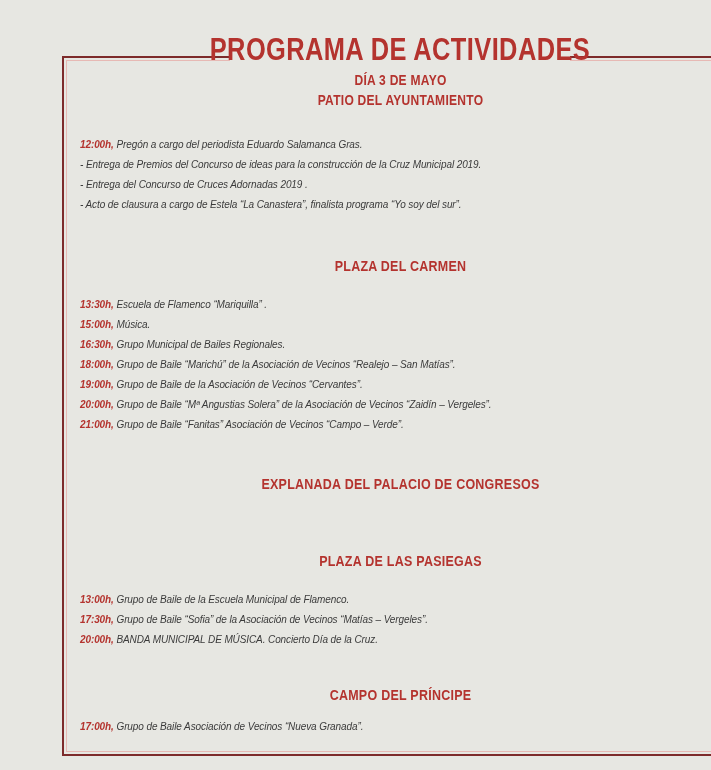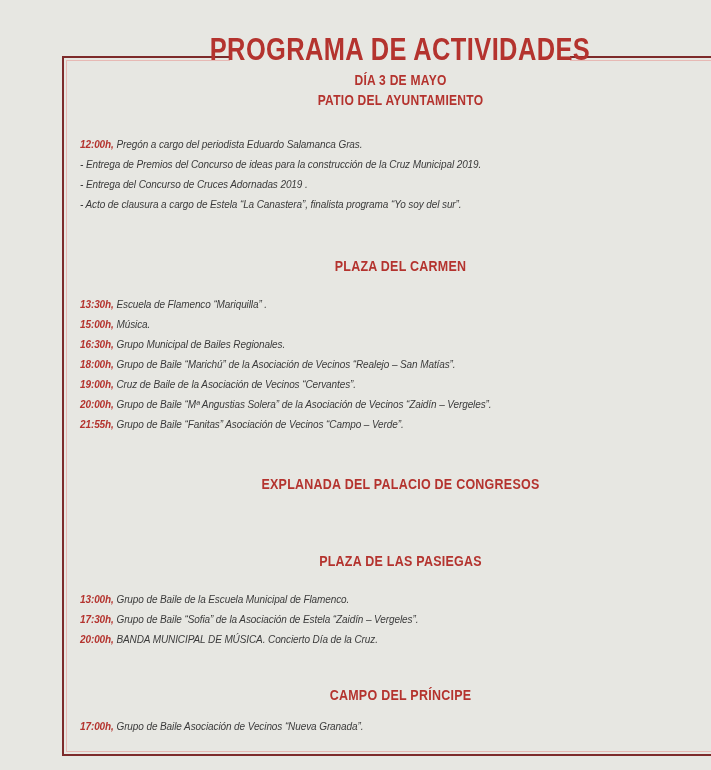--- a/index.html
+++ b/index.html
@@ -178,28 +178,28 @@
       <li class="entry">
         <span class="time">16:30h,</span>
         <span>Grupo Municipal de Bailes Regionales.</span>
       </li>
       <li class="entry">
         <span class="time">18:00h,</span>
         <span>Grupo de Baile “Marichú” de la Asociación de Vecinos “Realejo – San Matías”.</span>
       </li>
       <li class="entry">
         <span class="time">19:00h,</span>
-        <span>Cruz de Baile de la Asociación de Vecinos “Cervantes”.</span>
+        <span>Grupo de Baile de la Asociación de Vecinos “Cervantes”.</span>
       </li>
       <li class="entry">
         <span class="time">20:00h,</span>
         <span>Grupo de Baile “Mª Angustias Solera” de la Asociación de Vecinos “Zaidín – Vergeles”.</span>
       </li>
       <li class="entry">
-        <span class="time">21:55h,</span>
+        <span class="time">21:00h,</span>
         <span>Grupo de Baile “Fanitas” Asociación de Vecinos “Campo – Verde”.</span>
       </li>
     </ul>
 
     <div class="gap-2"></div>
 
     <div class="section-heading">EXPLANADA DEL PALACIO DE CONGRESOS</div>
     <div class="gap-after-h"></div>
 
 
@@ -208,21 +208,21 @@
     <div class="section-heading">PLAZA DE LAS PASIEGAS</div>
     <div class="gap-after-h"></div>
 
     <ul class="entries">
       <li class="entry">
         <span class="time">13:00h,</span>
         <span>Grupo de Baile de la Escuela Municipal de Flamenco.</span>
       </li>
       <li class="entry">
         <span class="time">17:30h,</span>
-        <span>Grupo de Baile “Sofia” de la Asociación de Estela “Zaidín – Vergeles”.</span>
+        <span>Grupo de Baile “Sofia” de la Asociación de Vecinos “Matías – Vergeles”.</span>
       </li>
       <li class="entry">
         <span class="time">20:00h,</span>
         <span>BANDA MUNICIPAL DE MÚSICA. Concierto Día de la Cruz.</span>
       </li>
     </ul>
 
     <div class="gap-4"></div>
 
     <div class="section-heading">CAMPO DEL PRÍNCIPE</div>

